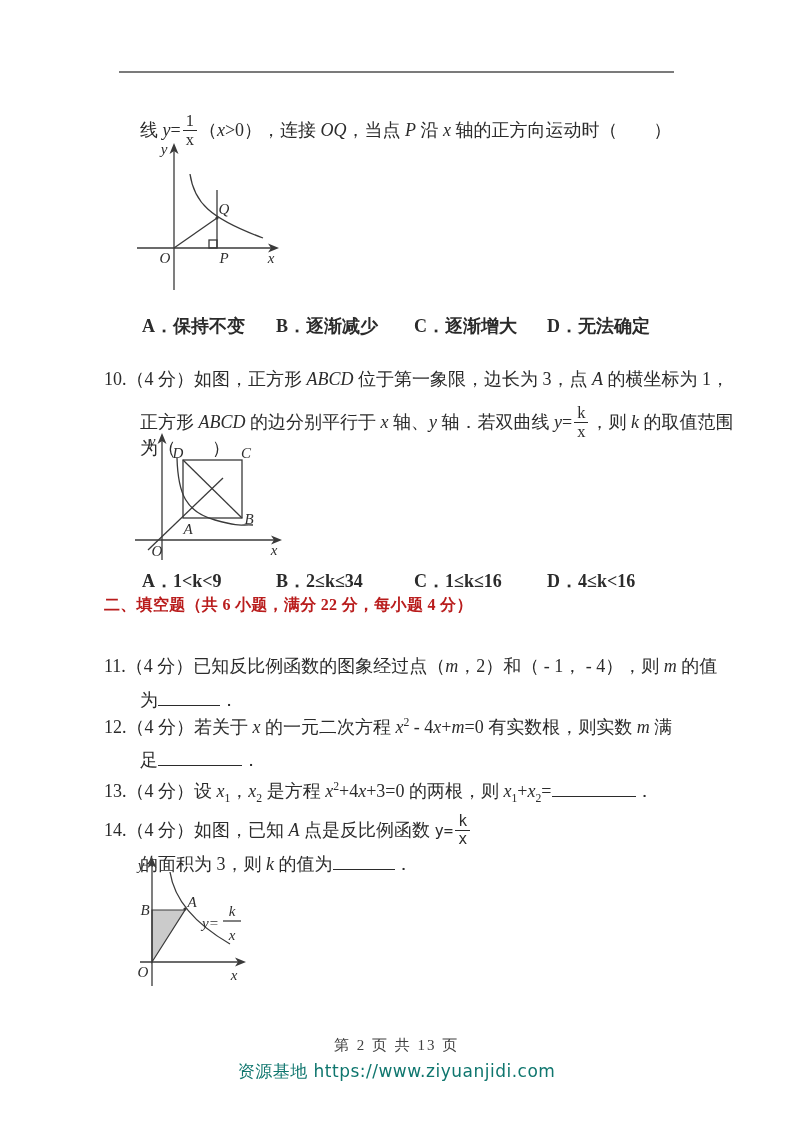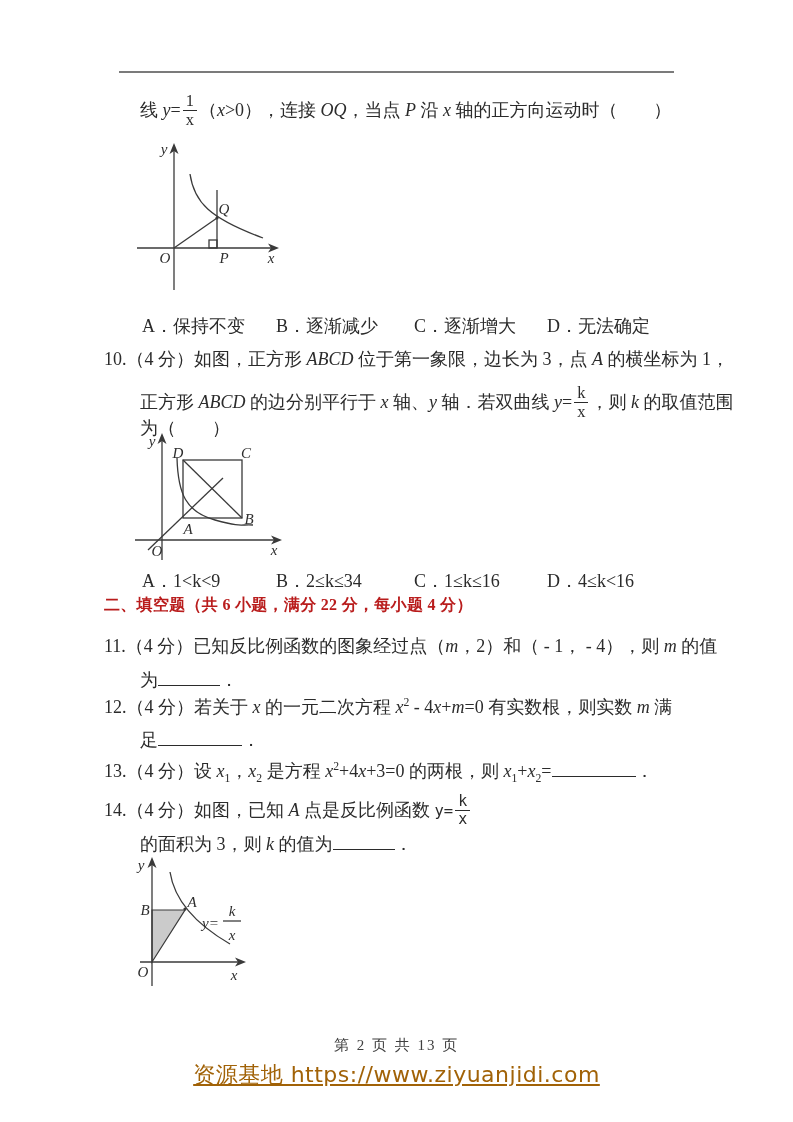--- a/index.html
+++ b/index.html
@@ -1,38 +1,38 @@
 <!DOCTYPE html>
 <html><head>
 <meta charset="utf-8">
 <style>
   html,body{margin:0;padding:0;background:#ffffff;}
   .page{position:relative;width:793px;height:1122px;background:#ffffff;overflow:hidden;
         font-family:"Liberation Serif","DejaVu Serif",serif;color:#2b2b2b;font-size:18px;}
   .abs{position:absolute;}
-  .line{white-space:nowrap;line-height:1.35;}
+  .line{white-space:nowrap;line-height:1.35;margin-top:20px;}
   .flexline{display:flex;align-items:center;}
   .it{font-style:italic;}
   .mono{font-family:"DejaVu Sans Mono",monospace;font-size:15.5px;}
   .sup{vertical-align:super;font-size:0.65em;line-height:0;}
   .sub{vertical-align:sub;font-size:0.65em;line-height:0;}
   .blank{display:inline-block;border-bottom:1.4px solid #2b2b2b;height:1.05em;vertical-align:baseline;}
   .b64{width:62px;}
   .b84{width:84px;}
   .frac{display:inline-flex;flex-direction:column;align-items:center;line-height:1.08;
         font-size:16.5px;margin:0 2px;}
   .frac .num{border-bottom:1.4px solid #2b2b2b;padding:0 3px;}
   .frac.mono{font-family:"DejaVu Sans Mono",monospace;font-size:15px;}
-  .opts{display:grid;grid-template-columns:134px 138px 133px 1fr;white-space:nowrap;}
+  .opts{display:grid;grid-template-columns:134px 138px 133px 1fr;white-space:nowrap;font-weight:bold;}
   .section-title{font-weight:bold;color:#b91c1c;font-size:16px;letter-spacing:0.3px;white-space:nowrap;}
   .top-rule{background:#7b7b7b;}
   .footer-page{position:absolute;left:0;width:100%;text-align:center;color:#404040;
                font-size:15px;letter-spacing:2px;}
-  .footer-site{position:absolute;left:0;width:100%;text-align:center;color:#a16207;
-               font-size:22px;font-family:"DejaVu Sans","Liberation Sans",sans-serif;letter-spacing:0.5px;text-decoration:underline;}
+  .footer-site{position:absolute;left:0;width:100%;text-align:center;color:#0f766e;
+               font-size:17px;font-family:"DejaVu Sans","Liberation Sans",sans-serif;letter-spacing:0.5px;}
   svg text{font-family:"Liberation Serif","DejaVu Serif",serif;font-style:italic;
            font-size:15px;fill:#2e2e2e;}
   svg .stroke{stroke:#3a3a3a;stroke-width:1.3;fill:none;}
   svg .fillarrow{fill:#3a3a3a;stroke:none;}
 </style>
 </head>
 <body>
 
 <div class="page">
 

